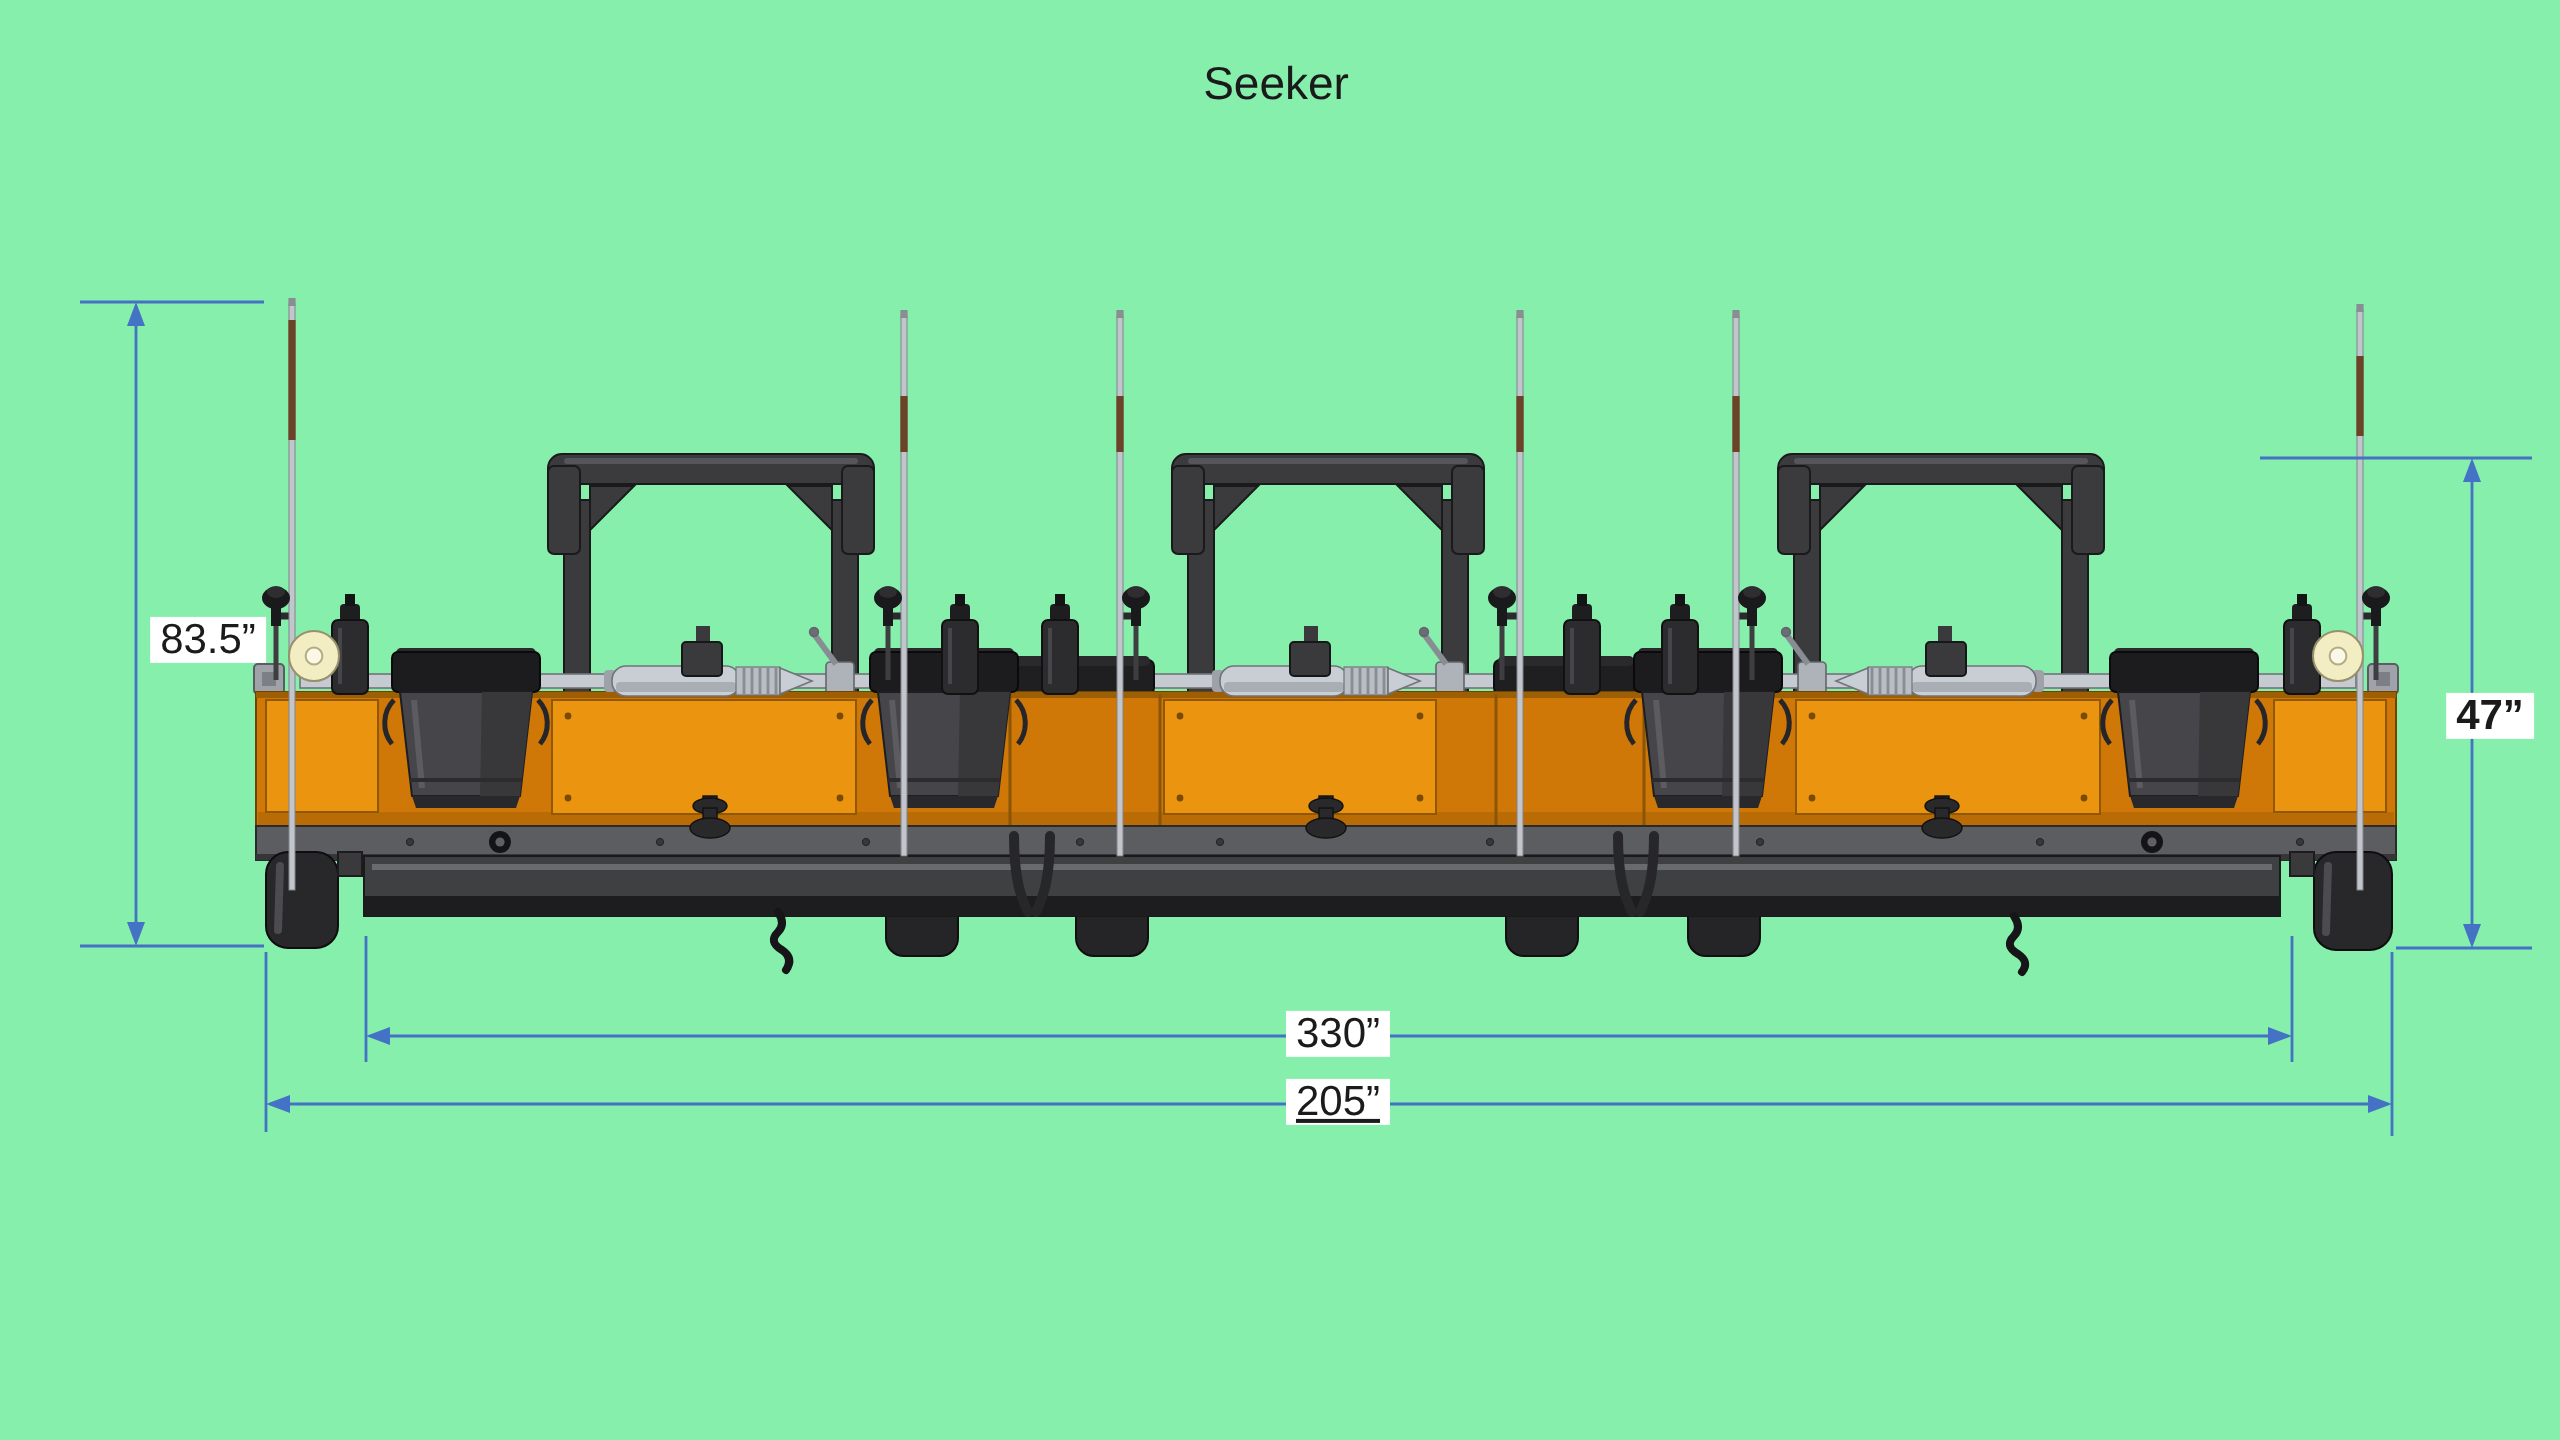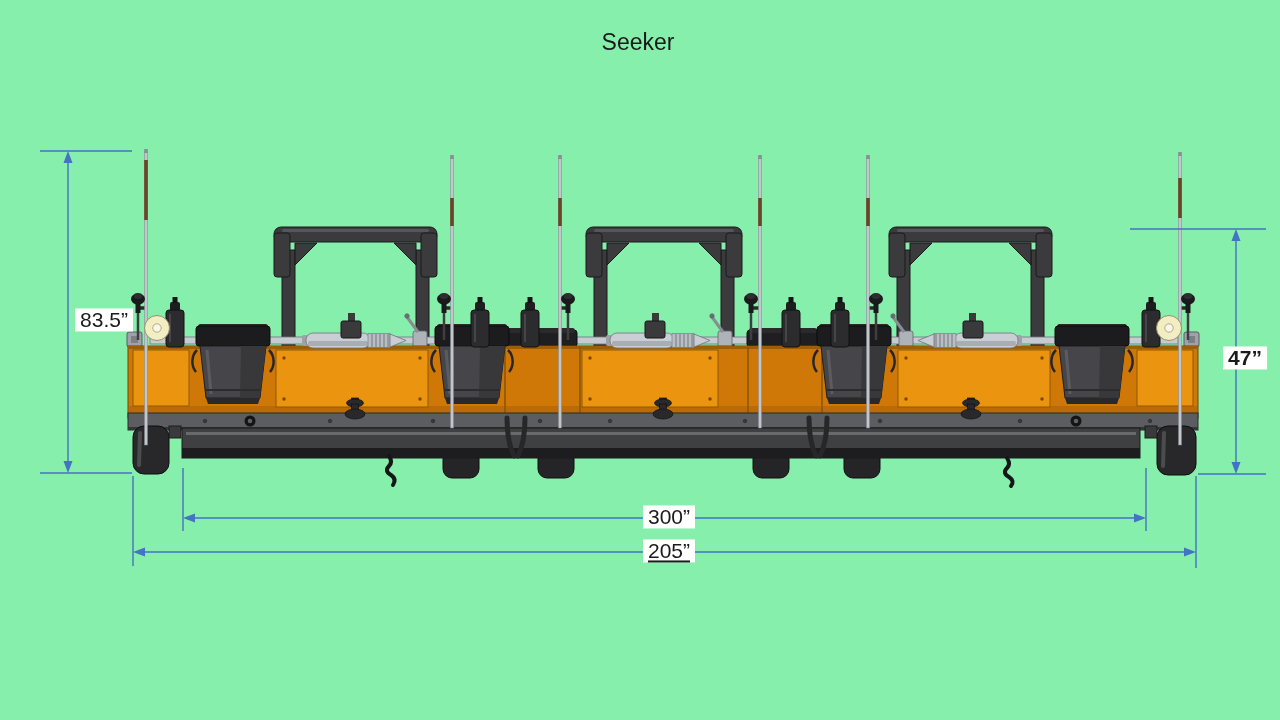--- a/index.html
+++ b/index.html
@@ -464,16 +464,16 @@
       <line x1="144" y1="552" x2="1185" y2="552"></line>
       <polygon points="133,552 145,547.5 145,556.5" stroke="none"></polygon>
       <polygon points="1196,552 1184,547.5 1184,556.5" stroke="none"></polygon>
     </g>
   </g>
 </svg>
 
 <div class="title">Seeker</div>
 <div class="dim-label" id="lbl-h1">83.5”</div>
 <div class="dim-label" id="lbl-h2">47”</div>
-<div class="dim-label" id="lbl-w1">300”</div>
+<div class="dim-label" id="lbl-w1">330”</div>
 <div class="dim-label" id="lbl-w2">205”</div>
 
 </div>
 
 </body></html>

